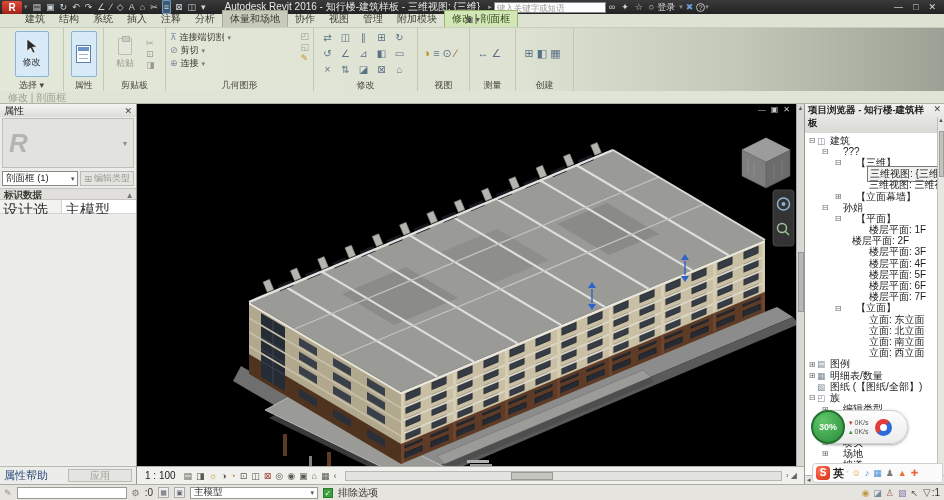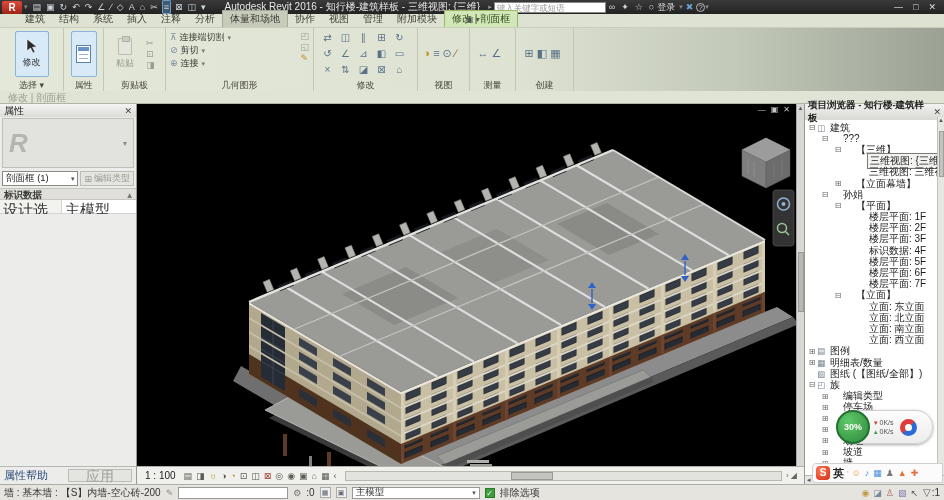--- a/index.html
+++ b/index.html
@@ -65,62 +65,62 @@
   .typerow{display:flex;gap:2px;padding:2px;align-items:flex-end}
   .typesel{flex:1;height:15px;background:#fff;border:1px solid #8a8a84;font-size:9.5px;display:flex;justify-content:space-between;align-items:center;padding:0 3px;color:#222}
   .edittype{height:15px;border:1px solid #bcbcb6;background:#e4e4e0;color:#9a9a94;font-size:9px;display:flex;align-items:center;gap:2px;padding:0 3px}
   .sechead{height:12px;background:#e0dfdb;border-top:1px solid #c6c6c0;border-bottom:1px solid #c6c6c0;font-size:9.5px;font-weight:bold;color:#3a3a34;display:flex;justify-content:space-between;padding:0 4px;line-height:12px}
   .prow{display:flex;height:14px;border-bottom:1px solid #d4d4d0;font-size:15px}
   .prow .pl{width:62px;background:#f2f2ee;border-right:1px solid #d4d4d0;padding:1px 3px;color:#333}
   .prow .pv{flex:1;background:#fff;padding:1px 3px;color:#333}
   .pfill{flex:1;background:#ececea}
   .pbottom{height:18px;border-top:1px solid #b8b8b2;display:flex;justify-content:space-between;align-items:center;padding:0 4px}
   .phelp{font-size:11px;color:#2a4a7a}
-  .applybtn{width:64px;height:13px;background:#e4e4e0;border:1px solid #bcbcb6;color:#a0a09a;font-size:14px;text-align:center;line-height:12px}
+  .applybtn{width:64px;height:13px;background:#e4e4e0;border:1px solid #bcbcb6;color:#a0a09a;font-size:10px;text-align:center;line-height:12px}
 
   
   .viewport{width:667px;background:#000;position:relative;display:flex;flex-direction:column}
   .canvas{position:relative;flex:1;overflow:hidden}
   .canvas svg{position:absolute;left:0;top:0}
   .vwctl{position:absolute;top:1px;right:14px;color:#c8c8c8;font-size:8px;display:flex;gap:5px;z-index:5}
   .vscroll{position:absolute;right:0;top:0;bottom:0;width:8px;background:#d8d8d4;border-left:1px solid #aaa;display:flex;flex-direction:column;align-items:center}
   .vscroll .arr{font-size:6px;color:#555;line-height:8px}
   .vscroll .thumb{width:6px;height:60px;background:#b8b8b4;border:1px solid #999;margin-top:140px}
   .vbottom{height:18px;background:#f0f0ec;border-top:1px solid #b0b0aa;display:flex;align-items:center}
   .scaletxt{font-size:10px;color:#222;padding:0 8px}
   .vcicons{display:flex;gap:4px;padding-right:6px}
   .vci{font-size:9px;color:#5a5a52}
   .hscroll{flex:1;height:10px;background:#e2e2de;border:1px solid #b8b8b2;position:relative;margin:0 2px}
   .hscroll .hthumb{position:absolute;left:38%;width:42px;top:0;bottom:0;background:#c4c4c0;border:1px solid #9a9a94}
   .corner{width:20px;display:flex;align-items:center;gap:2px;font-size:8px;color:#666;padding-left:2px}
 
   
   .browser{width:140px;background:#fff;border-left:1px solid #9a9a94;display:flex;flex-direction:column;position:relative}
-  .bhead{height:16px;background:linear-gradient(#f2f2f0,#d8d8d4);display:flex;justify-content:space-between;align-items:center;padding:0 3px;font-size:9.5px;font-weight:bold;color:#222}
+  .bhead{height:29px;background:linear-gradient(#f2f2f0,#d8d8d4);display:flex;justify-content:space-between;align-items:flex-start;padding:0 3px;font-size:9.5px;font-weight:bold;color:#222}
   .bhead .x{font-weight:normal;font-size:9px;color:#444}
   .tree{flex:1;overflow:hidden;padding-top:2px}
   .trow{height:11.2px;display:flex;align-items:center;white-space:nowrap;font-size:10px;color:#1c1c1c}
   .texp{width:10px;font-size:8px;color:#666;text-align:center;flex:0 0 auto}
   .tico{width:11px;font-size:8.5px;color:#7a8694;flex:0 0 auto}
   .tlab{padding:0 2px}
   .trow.sel .tlab{border:1px solid #7a7a7a;background:#f2f2f0}
   .bhscroll{height:9px;background:#e6e6e2;border-top:1px solid #b8b8b2;display:flex;align-items:center;justify-content:space-between;font-size:7px;color:#555;padding:0 2px}
   .bvscroll{position:absolute;right:0;top:13px;bottom:9px;width:7px;background:#e6e6e2;border-left:1px solid #c0c0ba;display:flex;flex-direction:column;align-items:center}
   .bvscroll .thumb{width:5px;height:46px;background:#c2c2be;border:1px solid #a0a09a;margin-top:8px}
 
   
   .statusbar{height:16px;background:#e6e4de;border-top:1px solid #aeaca6;display:flex;align-items:center;font-size:10px;color:#333;gap:5px;padding:0 4px;white-space:nowrap}
   .sb-combo{width:110px;height:12px;background:#fff;border:1px solid #9a9a94}
   .sb-mini{width:11px;height:11px;border:1px solid #aaa;background:#f0f0ec;font-size:7px;color:#667;text-align:center;line-height:10px}
   .sb-model{width:128px;height:12px;background:#fff;border:1px solid #9a9a94;font-size:9.5px;display:flex;justify-content:space-between;align-items:center;padding:0 3px}
   .chk{width:10px;height:10px;background:#3f9e3f;border:1px solid #2a7a2a;color:#fff;font-size:8px;line-height:9px;text-align:center}
   .sb-right{margin-left:auto;display:flex;align-items:center;gap:4px;font-size:9px}
 
   
-  .speedwidget{position:absolute;left:839px;top:410px;width:94px;height:34px;background:linear-gradient(#fdfdfd,#ececec);border:1px solid #cfcfcf;border-radius:17px;box-shadow:0 1px 3px rgba(0,0,0,.35);display:flex;align-items:center;z-index:30}
+  .speedwidget{position:absolute;left:814px;top:410px;width:94px;height:34px;background:linear-gradient(#fdfdfd,#ececec);border:1px solid #cfcfcf;border-radius:17px;box-shadow:0 1px 3px rgba(0,0,0,.35);display:flex;align-items:center;z-index:30}
   .ball{width:34px;height:34px;margin-left:-4px;border-radius:50%;background:radial-gradient(circle at 35% 30%,#5fc76a,#2d8b3a);border:2px solid #237030;color:#fff;font-size:9px;font-weight:bold;display:flex;align-items:center;justify-content:center}
   .spd{display:flex;flex-direction:column;justify-content:center;margin-left:4px;font-size:7px;color:#555;line-height:9px}
   .spd .dn::before{content:"▾";color:#d03a2a;margin-right:2px}
   .spd .up::before{content:"▴";color:#3a9a3a;margin-right:2px}
   .accel{width:17px;height:17px;border-radius:50%;margin-left:6px;background:linear-gradient(135deg,#e03c3c 48%,#2a6bd8 52%);position:relative}
   .accel::after{content:"";position:absolute;left:5px;top:5px;width:7px;height:7px;border-radius:50%;background:#fff}
   .imebar{position:absolute;left:812px;top:463px;width:131px;height:20px;background:#fbfbfb;border:1px solid #d0d0d0;border-radius:4px 0 0 4px;display:flex;align-items:center;gap:3px;padding:0 3px;z-index:30}
   .slogo{width:14px;height:14px;background:radial-gradient(circle at 35% 30%,#ff7a5a,#d42a10);border-radius:4px;color:#fff;font-weight:bold;font-size:10px;text-align:center;line-height:14px}
   .imemode{font-size:11px;font-weight:bold;color:#222}
   .imei{font-size:9px}
@@ -618,36 +618,36 @@
             <span class="tico"></span>
             <span class="tlab">【平面】</span>
           </div>
 
           <div class="trow" style="padding-left: 41px;">
             <span class="texp"></span>
             <span class="tico"></span>
             <span class="tlab">楼层平面: 1F</span>
           </div>
 
-          <div class="trow" style="padding-left: 41px;">
+          <div class="trow" style="padding-left: 24px;">
             <span class="texp"></span>
             <span class="tico"></span>
             <span class="tlab">楼层平面: 2F</span>
           </div>
 
           <div class="trow" style="padding-left: 41px;">
             <span class="texp"></span>
             <span class="tico"></span>
             <span class="tlab">楼层平面: 3F</span>
           </div>
 
           <div class="trow" style="padding-left: 41px;">
             <span class="texp"></span>
             <span class="tico"></span>
-            <span class="tlab">标识数据: 4F</span>
+            <span class="tlab">楼层平面: 4F</span>
           </div>
 
           <div class="trow" style="padding-left: 41px;">
             <span class="texp"></span>
             <span class="tico"></span>
             <span class="tlab">楼层平面: 5F</span>
           </div>
 
           <div class="trow" style="padding-left: 41px;">
             <span class="texp"></span>
@@ -762,21 +762,20 @@
           <span>▸</span>
       </div>
       <div class="bvscroll">
         <span style="font-size:6px;color:#555">▲</span>
           <div class="thumb"></div>
       </div>
     </div>
   </div>
 
   <div class="statusbar">
-    <span>墙 : 基本墙 : 【S】内墙-空心砖-200</span>
     <span style="color:#8a8a84;font-size:9px">✎</span>
     <div class="sb-combo"></div>
     <span style="color:#777;font-size:9px">⚙</span>
     <span>:0</span>
     <span class="sb-mini">▦</span>
     <span class="sb-mini">▣</span>
     <div class="sb-model">
       <span>主模型</span>
         <span style="font-size:7px;color:#555">▾</span>
     </div>

